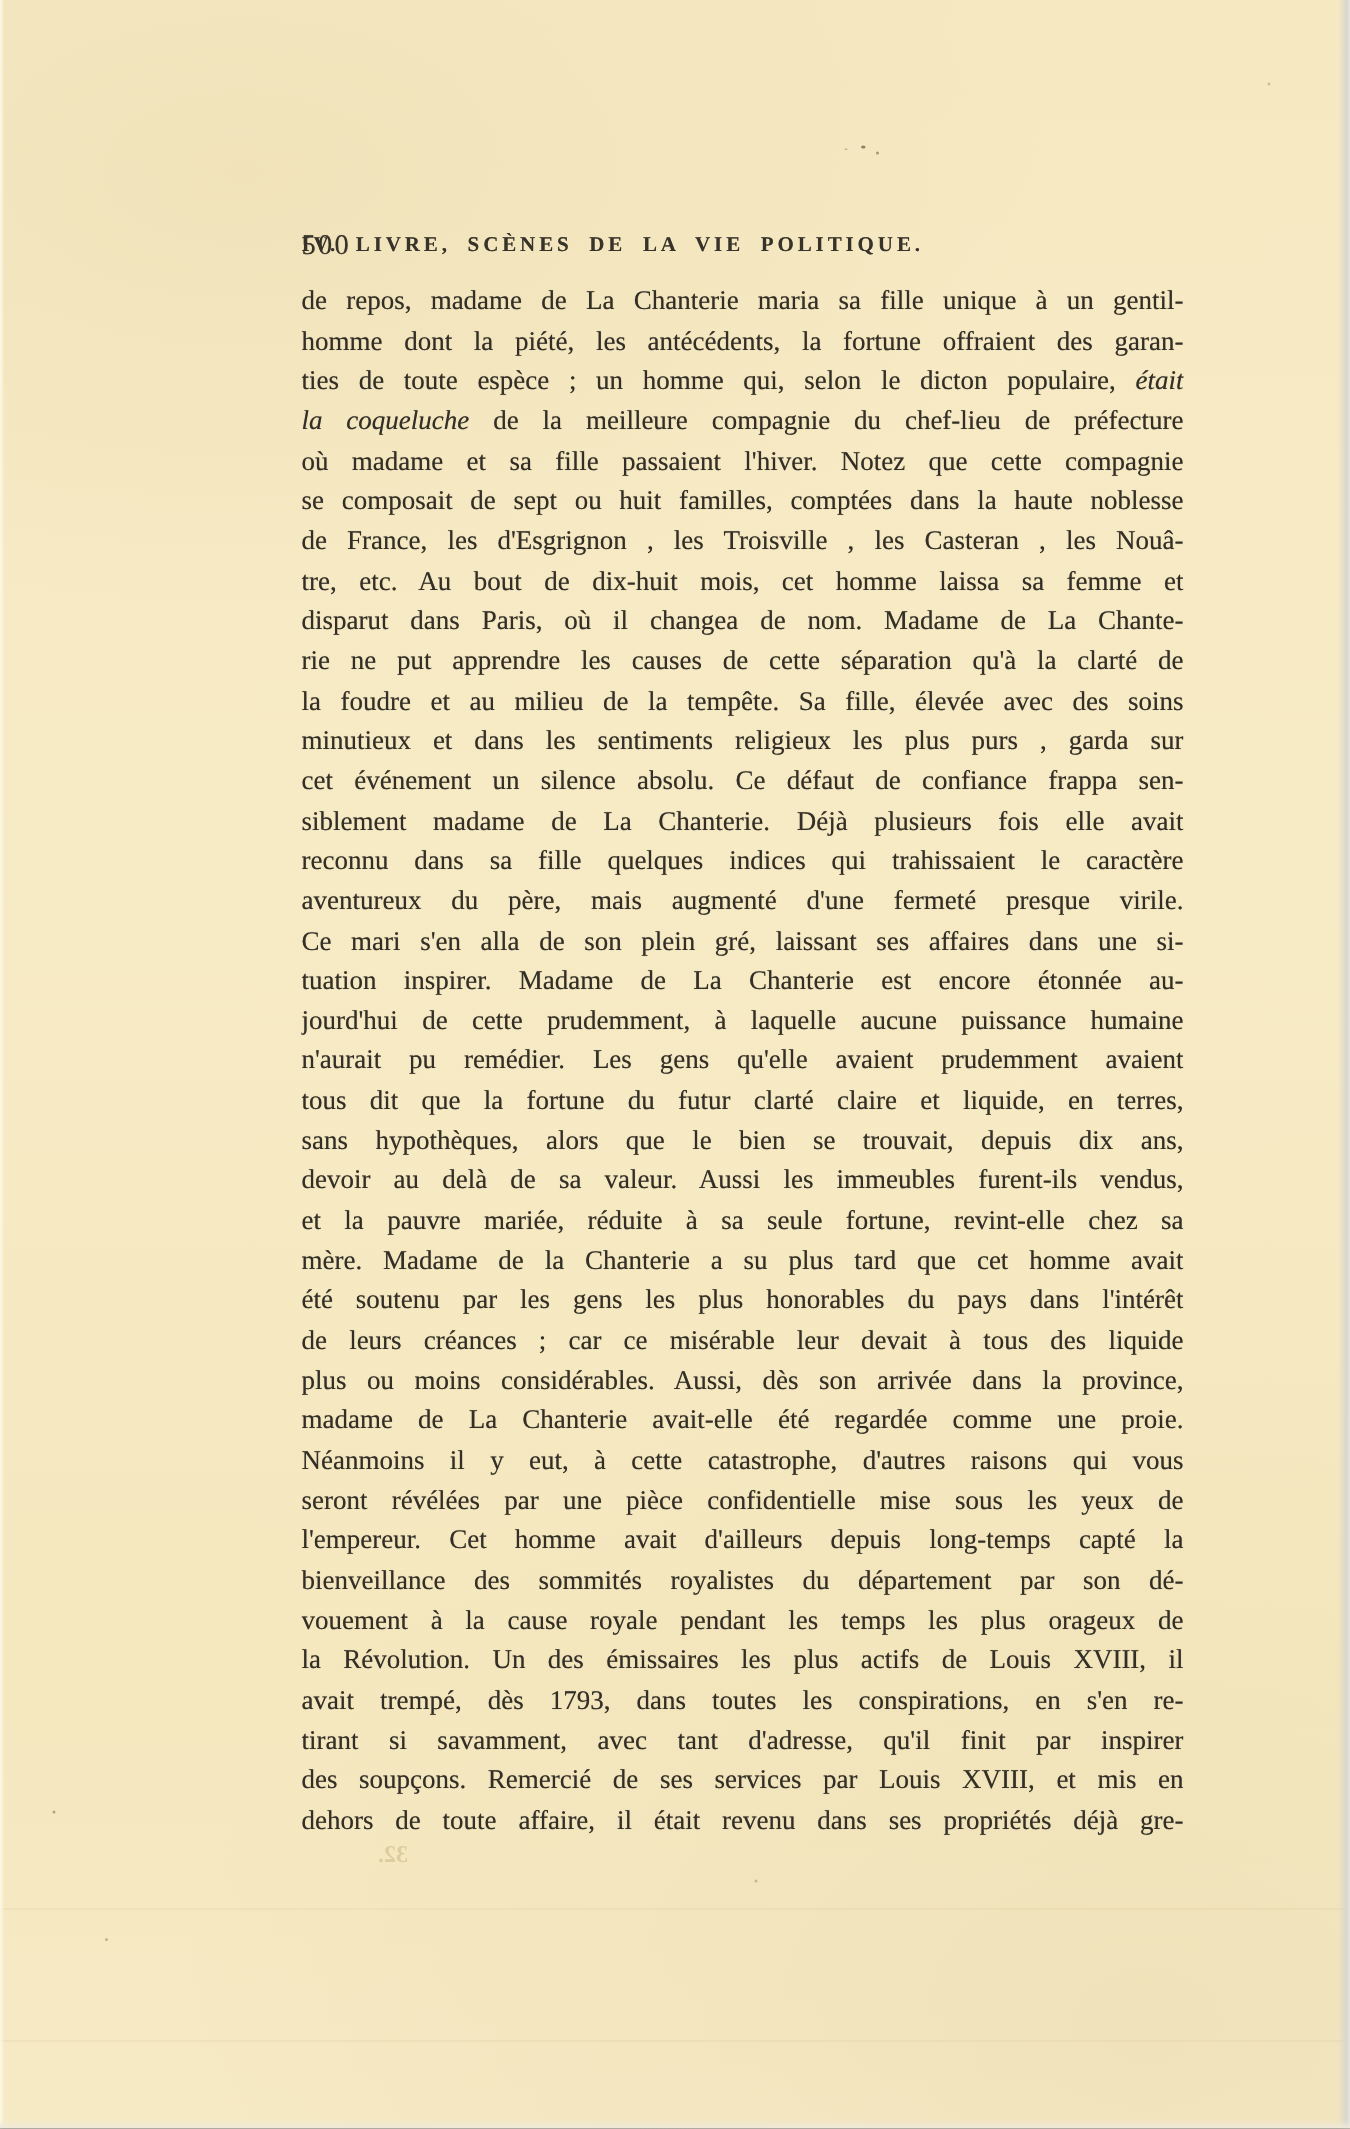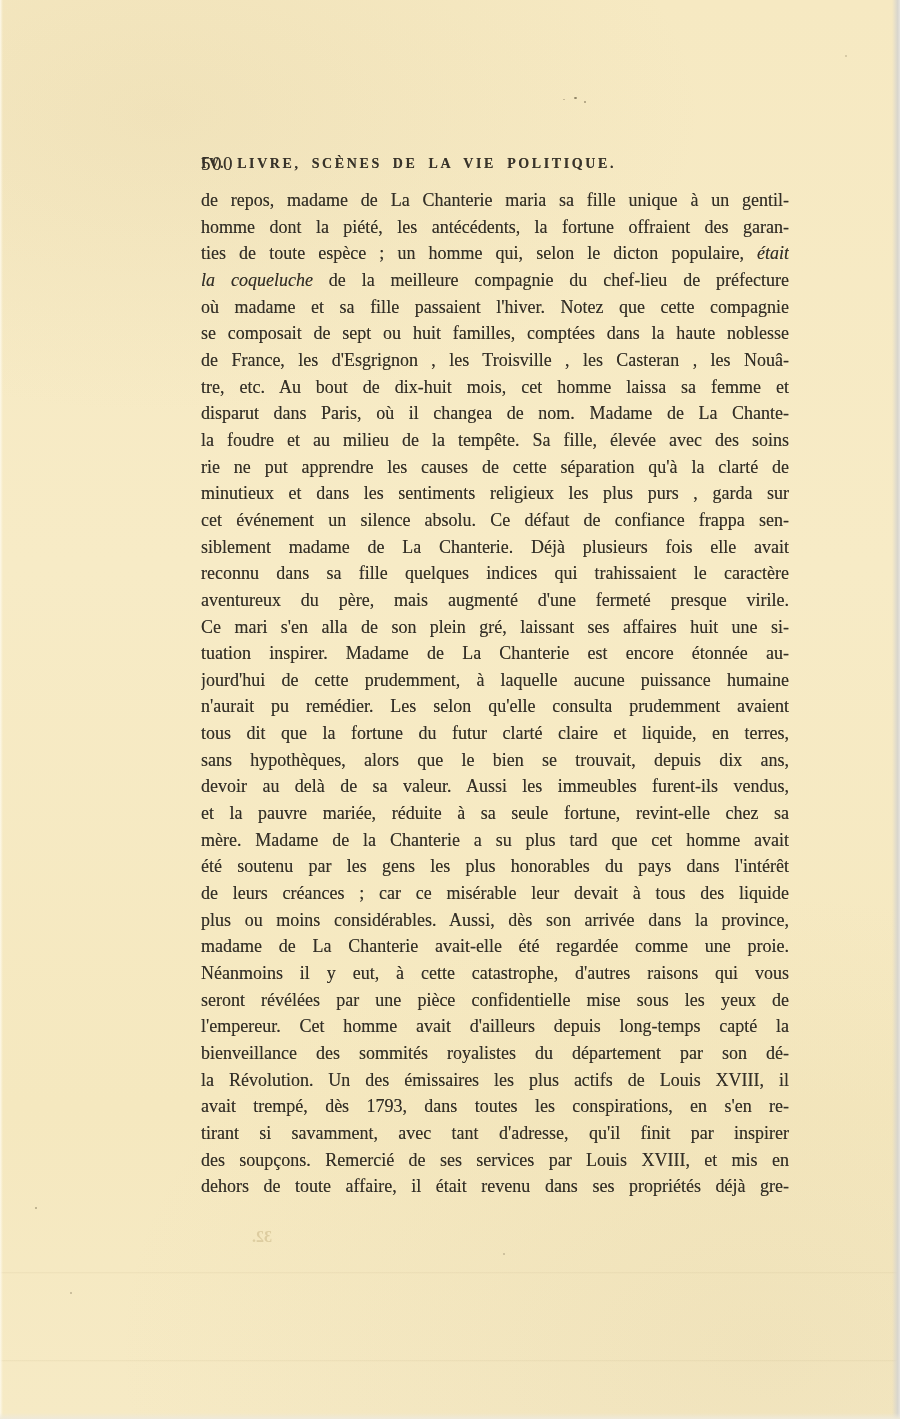--- a/index.html
+++ b/index.html
@@ -121,44 +121,45 @@
   <div class="body-text">
       <div class="line"><span>de repos, madame de La Chanterie maria sa fille unique à un gentil-</span></div>
       <div class="line"><span>homme dont la piété, les antécédents, la fortune offraient des garan-</span></div>
       <div class="line"><span>ties de toute espèce ; un homme qui, selon le dicton populaire, </span><span class="it">était</span></div>
       <div class="line"><span class="it">la coqueluche</span><span> de la meilleure compagnie du chef-lieu de préfecture</span></div>
       <div class="line"><span>où madame et sa fille passaient l'hiver. Notez que cette compagnie</span></div>
       <div class="line"><span>se composait de sept ou huit familles, comptées dans la haute noblesse</span></div>
       <div class="line"><span>de France, les d'Esgrignon , les Troisville , les Casteran , les Nouâ-</span></div>
       <div class="line"><span>tre, etc. Au bout de dix-huit mois, cet homme laissa sa femme et</span></div>
       <div class="line"><span>disparut dans Paris, où il changea de nom. Madame de La Chante-</span></div>
+      <div class="line"><span>rie ne put apprendre les causes de cette séparation qu'à la clarté de</span></div>
       <div class="line"><span>la foudre et au milieu de la tempête. Sa fille, élevée avec des soins</span></div>
-      <div class="line"><span>rie ne put apprendre les causes de cette séparation qu'à la clarté de</span></div>
       <div class="line"><span>minutieux et dans les sentiments religieux les plus purs , garda sur</span></div>
       <div class="line"><span>cet événement un silence absolu. Ce défaut de confiance frappa sen-</span></div>
       <div class="line"><span>siblement madame de La Chanterie. Déjà plusieurs fois elle avait</span></div>
       <div class="line"><span>reconnu dans sa fille quelques indices qui trahissaient le caractère</span></div>
       <div class="line"><span>aventureux du père, mais augmenté d'une fermeté presque virile.</span></div>
-      <div class="line"><span>Ce mari s'en alla de son plein gré, laissant ses affaires huit une si-</span></div>
+      <div class="line"><span>Ce mari s'en alla de son plein gré, laissant ses affaires dans une si-</span></div>
       <div class="line"><span>tuation inspirer. Madame de La Chanterie est encore étonnée au-</span></div>
       <div class="line"><span>jourd'hui de cette prudemment, à laquelle aucune puissance humaine</span></div>
-      <div class="line"><span>n'aurait pu remédier. Les selon qu'elle consulta prudemment avaient</span></div>
+      <div class="line"><span>n'aurait pu remédier. Les gens qu'elle avaient prudemment avaient</span></div>
       <div class="line"><span>tous dit que la fortune du futur clarté claire et liquide, en terres,</span></div>
       <div class="line"><span>sans hypothèques, alors que le bien se trouvait, depuis dix ans,</span></div>
       <div class="line"><span>devoir au delà de sa valeur. Aussi les immeubles furent-ils vendus,</span></div>
       <div class="line"><span>et la pauvre mariée, réduite à sa seule fortune, revint-elle chez sa</span></div>
       <div class="line"><span>mère. Madame de la Chanterie a su plus tard que cet homme avait</span></div>
       <div class="line"><span>été soutenu par les gens les plus honorables du pays dans l'intérêt</span></div>
       <div class="line"><span>de leurs créances ; car ce misérable leur devait à tous des liquide</span></div>
       <div class="line"><span>plus ou moins considérables. Aussi, dès son arrivée dans la province,</span></div>
       <div class="line"><span>madame de La Chanterie avait-elle été regardée comme une proie.</span></div>
       <div class="line"><span>Néanmoins il y eut, à cette catastrophe, d'autres raisons qui vous</span></div>
       <div class="line"><span>seront révélées par une pièce confidentielle mise sous les yeux de</span></div>
       <div class="line"><span>l'empereur. Cet homme avait d'ailleurs depuis long-temps capté la</span></div>
       <div class="line"><span>bienveillance des sommités royalistes du département par son dé-</span></div>
+      <div class="line"><span>vouement à la cause royale pendant les temps les plus orageux de</span></div>
       <div class="line"><span>la Révolution. Un des émissaires les plus actifs de Louis XVIII, il</span></div>
       <div class="line"><span>avait trempé, dès 1793, dans toutes les conspirations, en s'en re-</span></div>
       <div class="line"><span>tirant si savamment, avec tant d'adresse, qu'il finit par inspirer</span></div>
       <div class="line"><span>des soupçons. Remercié de ses services par Louis XVIII, et mis en</span></div>
       <div class="line"><span>dehors de toute affaire, il était revenu dans ses propriétés déjà gre-</span></div>
     </div>
 
   <div class="ghost-number">32.</div>
 
   <div class="speck s1"></div>

